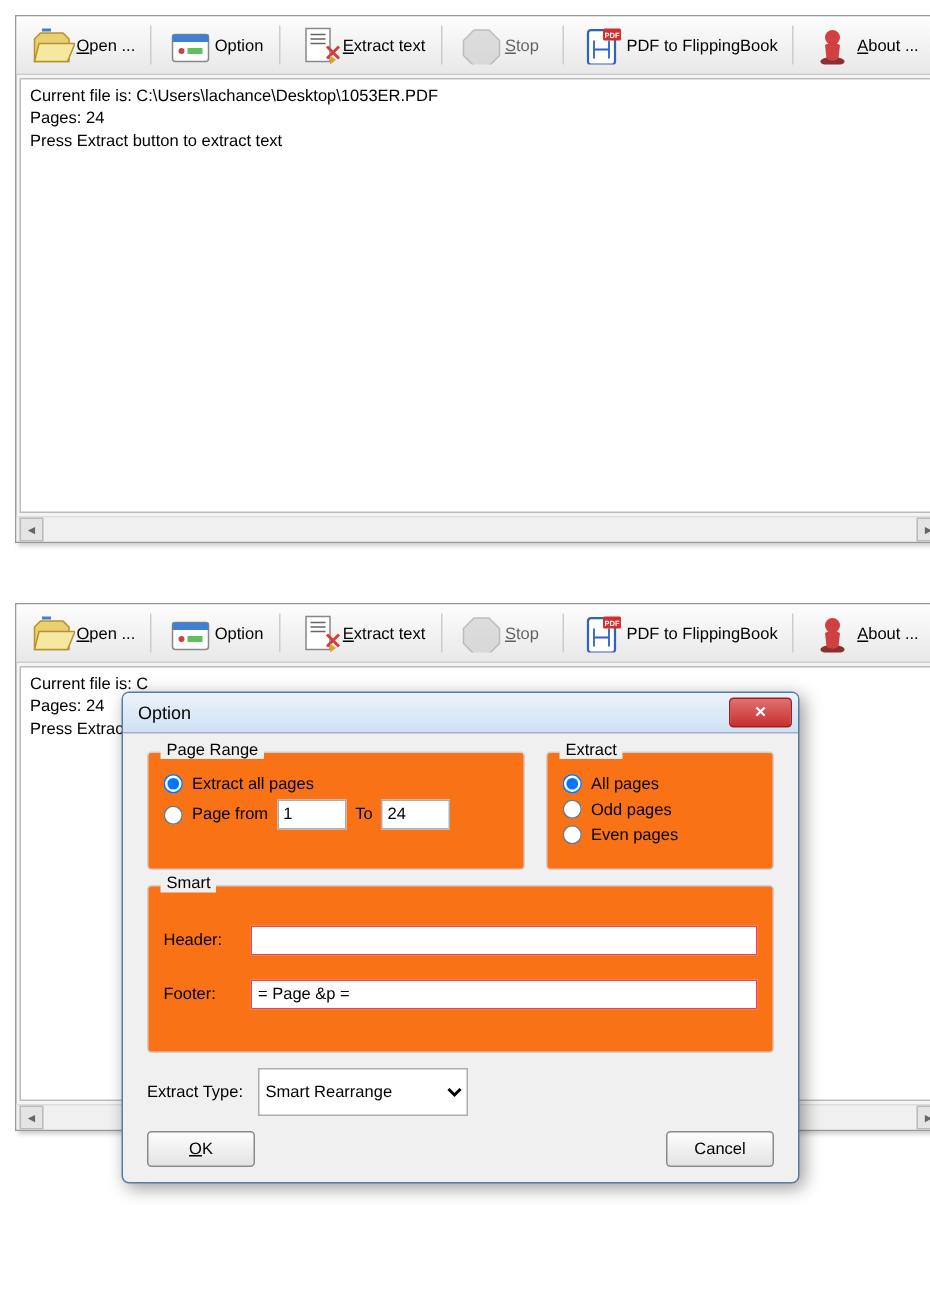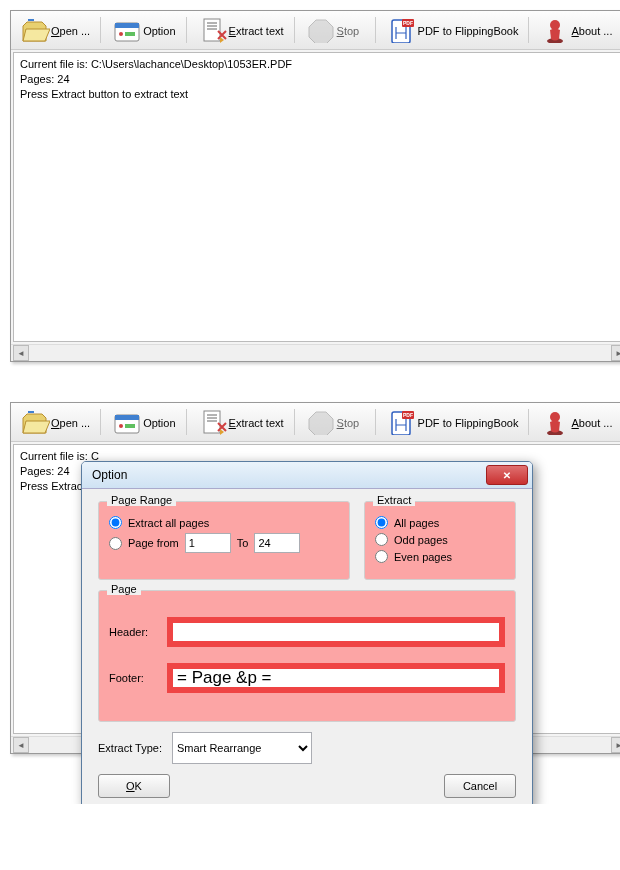--- a/index.html
+++ b/index.html
@@ -11,30 +11,30 @@
 .tbtn .lbl u{text-decoration:underline}
 .sep{width:1px;background:#ccc;margin:4px 2px}
 .content{background:#fff;border:1px solid #bbb;margin:2px;padding:4px 6px;height:280px;overflow:auto;line-height:1.35}
 .scrollbar{height:16px;background:#f0f0f0;border-top:1px solid #ddd;display:flex;justify-content:space-between;align-items:center;padding:0 2px}
 .sbarrow{width:14px;height:14px;background:#e4e4e4;border:1px solid #bbb;display:flex;align-items:center;justify-content:center;font-size:8px;color:#666}
 .dialog{position:absolute;top:58px;left:70px;width:450px;background:#f0f0f0;border:1px solid #5a7ca0;box-shadow:3px 3px 12px rgba(0,0,0,0.4);border-radius:5px;overflow:hidden}
 .titlebar{background:linear-gradient(#eaf3fb,#cfe2f3);height:26px;display:flex;align-items:center;justify-content:space-between;padding:0 4px 0 10px;border-bottom:1px solid #aac}
 .titlebar .ttl{font-size:12px}
 .closebtn{width:40px;height:18px;background:linear-gradient(#e07070,#c83030);border:1px solid #a02020;border-radius:3px;display:flex;align-items:center;justify-content:center;color:#fff;font-size:10px;font-weight:bold;cursor:pointer}
 .dbody{padding:12px 16px 10px 16px}
-.group{border:1px solid #d0d0d0;border-radius:3px;padding:10px 10px 12px 10px;margin-bottom:10px;position:relative;background:#fca5a5}
+.group{border:1px solid #d0d0d0;border-radius:3px;padding:10px 10px 12px 10px;margin-bottom:10px;position:relative;background:#f97316}
 .gtitle{position:absolute;top:-8px;left:8px;background:#f0f0f0;padding:0 4px;font-size:11px}
 .toprow{display:flex;gap:14px}
 .toprow .group{flex:1}
 .radio-row{display:flex;align-items:center;gap:6px;margin:4px 0}
 .radio-row input[type=radio]{margin:0}
 .radio-row input[type=text]{width:38px;height:16px;border:1px solid #abadb3;padding:1px 3px;font-size:11px}
 .formrow{display:flex;align-items:center;gap:8px;margin:16px 0}
 .formrow label{width:50px}
-.formrow input[type=text]{flex:1;height:16px;border:6px solid #ef4444;padding:1px 4px;font-size:17px}
+.formrow input[type=text]{flex:1;height:16px;border:1px solid #ef4444;padding:1px 4px;font-size:11px}
 .selrow{display:flex;align-items:center;gap:10px;margin:6px 0 10px 0}
 .selrow select{width:140px;height:32px;border:1px solid #abadb3;font-size:11px;background:#fff}
 .btnrow{display:flex;justify-content:space-between;gap:24px}
 .wbtn{min-width:70px;height:22px;background:linear-gradient(#fdfdfd,#e3e3e3);border:1px solid #8a8a8a;border-radius:3px;font-size:11px;cursor:pointer;display:flex;align-items:center;justify-content:center}
 svg{display:block}
 </style>
 </head>
 <body>
 
 <svg width="0" height="0" style="position:absolute">
@@ -241,21 +241,21 @@
               <input type="radio" name="ex" style="">
               <span>Odd pages</span>
             </div>
           <div class="radio-row">
               <input type="radio" name="ex" style="">
               <span>Even pages</span>
             </div>
         </div>
       </div>
       <div class="group">
-        <div class="gtitle">Page</div>
+        <div class="gtitle">Smart</div>
         <div class="formrow">
           <label>Header:</label>
           <input type="text" value="" style="">
         </div>
         <div class="formrow">
           <label>Footer:</label>
           <input type="text" value="= Page &amp;p =" style="">
         </div>
       </div>
       <div class="selrow">

